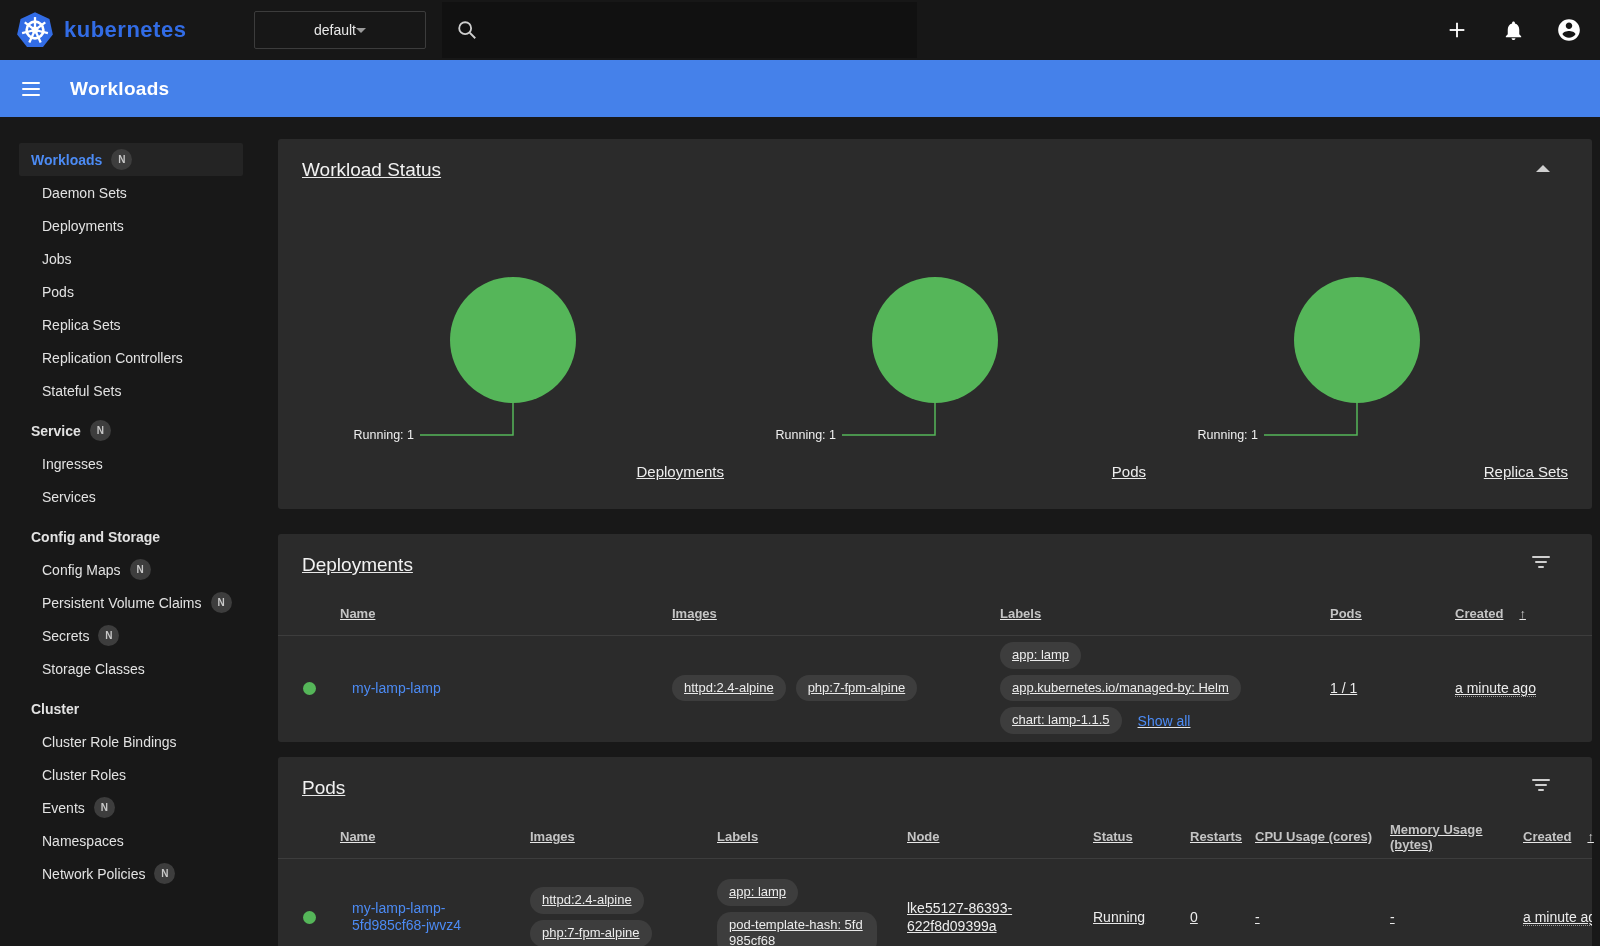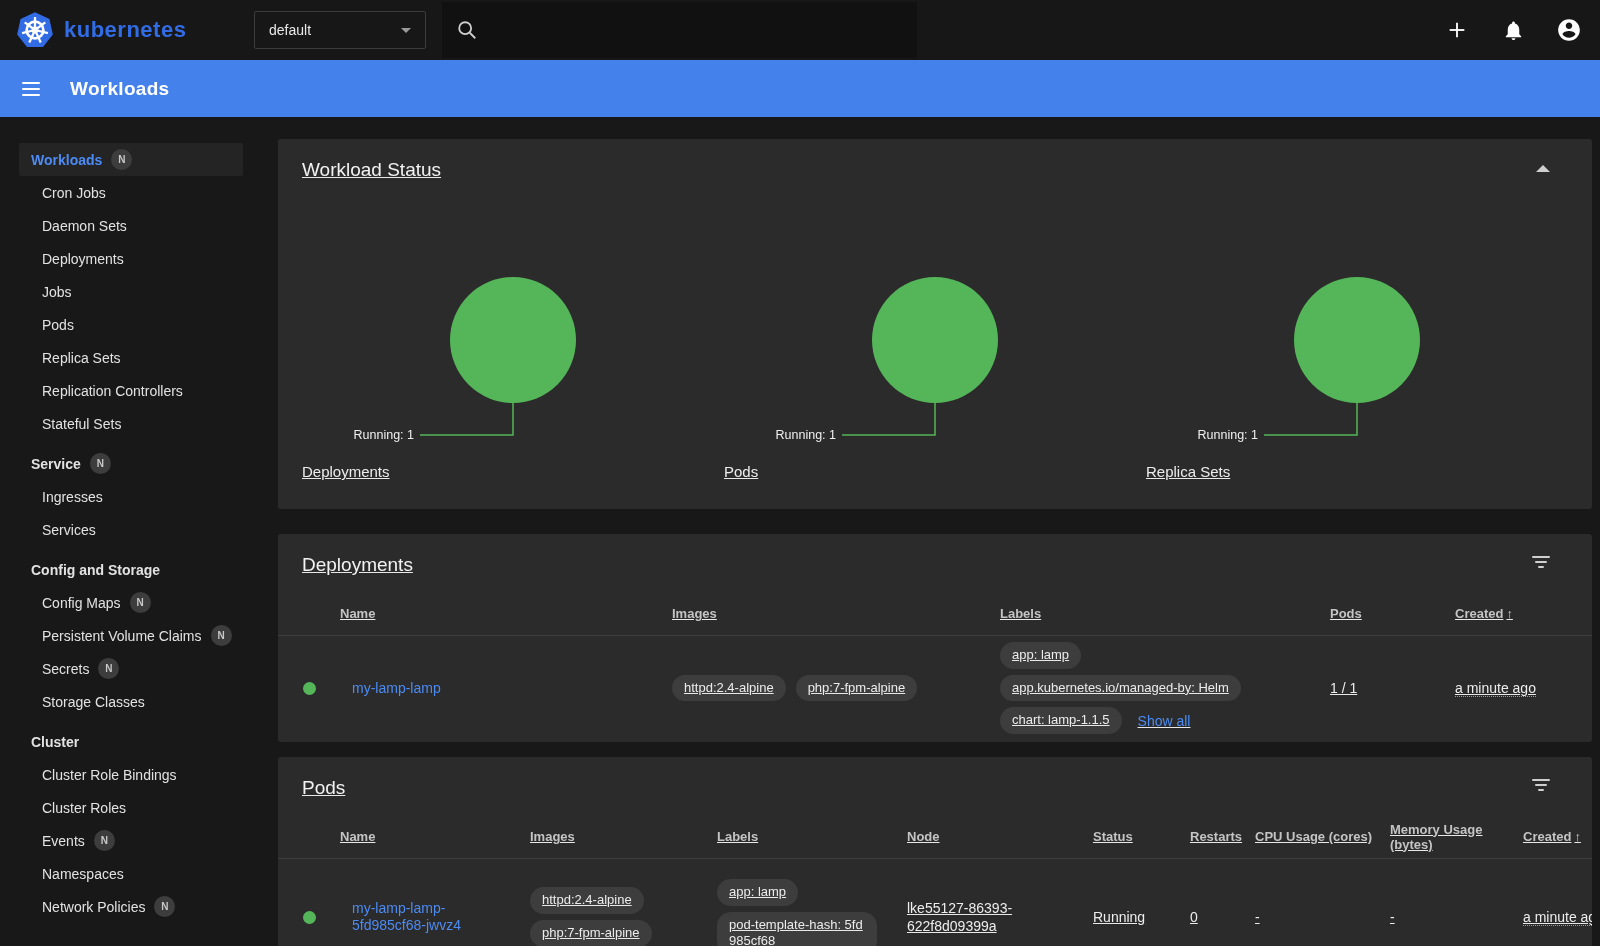--- a/index.html
+++ b/index.html
@@ -4,21 +4,21 @@
 <style>
   * { box-sizing: border-box; margin: 0; padding: 0; }
   html,body { width:1600px; height:946px; overflow:hidden; background:#181818;
     font-family:"Liberation Sans","DejaVu Sans",sans-serif; color:#e8e8e8; }
 
   
   .topbar { height:60px; background:#171717; display:flex; align-items:center; padding:0 18px 0 16px; }
   .brand { display:flex; align-items:center; gap:10px; width:238px; cursor:pointer; }
   .brand-name { font-size:22px; font-weight:bold; color:var(--brand); letter-spacing:.5px; }
   .ns-select { width:172px; height:38px; border:1px solid #3c3c3c; border-radius:2px;
-    display:flex; align-items:center; justify-content:space-between; padding:0 14px; cursor:pointer; }
+    display:flex; align-items:center; justify-content:center; padding:0 14px; cursor:pointer; }
   .ns-select .val { font-size:14px; color:#e8e8e8; }
   .caret-down { width:0; height:0; border-left:5px solid transparent; border-right:5px solid transparent;
     border-top:5px solid #9a9a9a; }
   .search-box { margin-left:16px; width:475px; height:56px; background:#111111;
     display:flex; align-items:center; padding:0 14px; gap:16px; }
   .search-box input { flex:1; background:transparent; border:none; outline:none; color:#e8e8e8; font-size:15px; }
   .search-box input::placeholder { color:#8b8b8b; }
   .top-actions { margin-left:auto; display:flex; align-items:center; gap:30px; }
   .icon-btn { width:26px; height:26px; display:flex; align-items:center; justify-content:center; cursor:pointer; }
 
@@ -39,39 +39,39 @@
   .nbadge { margin-left:9px; width:21px; height:21px; border-radius:50%; background:#3d3d3d;
     color:#c9c9c9; font-size:10px; font-weight:bold; display:flex; align-items:center; justify-content:center; }
 
   .content { flex:1; padding:22px 8px 0 22px; overflow:hidden;text-decoration:underline; }
   .card { background:#2b2b2b; border-radius:3px; position:relative; }
   .card-title { font-size:19px; color:#f2f2f2; padding:20px 24px 0; }
 
   
   .status-card { height:370px; margin-bottom:25px; }
   .charts { display:flex; padding:0 24px; margin-top:14px; }
-  .chart { flex:1; display:flex; flex-direction:column; align-items:flex-start; }
+  .chart { flex:1; display:flex; flex-direction:column; align-items:flex-end; }
   .chart-title { margin-top:18px; font-size:15px; color:#ededed; }
   .collapse-btn { position:absolute; top:26px; right:42px; cursor:pointer; width:0; height:0;
     border-left:7px solid transparent; border-right:7px solid transparent; border-bottom:7px solid #cfcfcf; }
 
   
   .table-card { margin-bottom:15px; padding-bottom:2px; }
   .filter-icon { position:absolute; top:20px; right:40px; display:flex; flex-direction:column;
     align-items:center; gap:3px; cursor:pointer; padding:2px; }
   .filter-icon span { display:block; height:2px; background:#cfcfcf; border-radius:1px; }
   .filter-icon .l1 { width:18px; } .filter-icon .l2 { width:12px; } .filter-icon .l3 { width:6px; }
 
   .thead, .trow { display:grid; align-items:center; }
   .dep-grid { grid-template-columns:62px 332px 328px 330px 125px 1fr; }
   .pod-grid { grid-template-columns:62px 190px 187px 190px 186px 97px 65px 135px 133px 1fr; }
   .thead { margin-top:16px; min-height:44px; border-bottom:1px solid #3d3d3d;
     color:#c4c4c4; font-size:13px; font-weight:bold; }
   .thead > div { padding-right:10px; }
-  .th-sort { display:flex; align-items:center; gap:3px; }
+  .th-sort { display:flex; align-items:center; gap:16px; }
   .sort-arrow { font-size:13px; color:#d8d8d8; }
   .trow { font-size:14px; color:#ededed; }
   .dep-row { min-height:104px; }
   .pod-row { min-height:116px; padding:12px 0; }
   .dotcell { display:flex; justify-content:center; }
   .status-dot { width:13px; height:13px; border-radius:50%; background:var(--green); }
   .rlink { color:var(--link); text-decoration:none; cursor:pointer; display:inline-block;
     padding-right:12px; line-height:1.25;margin-left:12px; }
   .cell { padding-right:12px; line-height:1.3; overflow:hidden; }
   .chip { background:#3d3d3d; color:#ececec; font-size:13px; padding:5px 12px; border-radius:14px;
@@ -145,23 +145,20 @@
 </div>
 
 <div class="main">
 
   <nav class="sidebar" id="sidebar">
       <div class="nav-item root selected">
         <span>Workloads</span>
         <span class="nbadge">N</span>
       </div>
       <div class="nav-item child">
-        <span>Cron Jobs</span>
-      </div>
-      <div class="nav-item child">
         <span>Daemon Sets</span>
       </div>
       <div class="nav-item child">
         <span>Deployments</span>
       </div>
       <div class="nav-item child">
         <span>Jobs</span>
       </div>
       <div class="nav-item child">
         <span>Pods</span>

